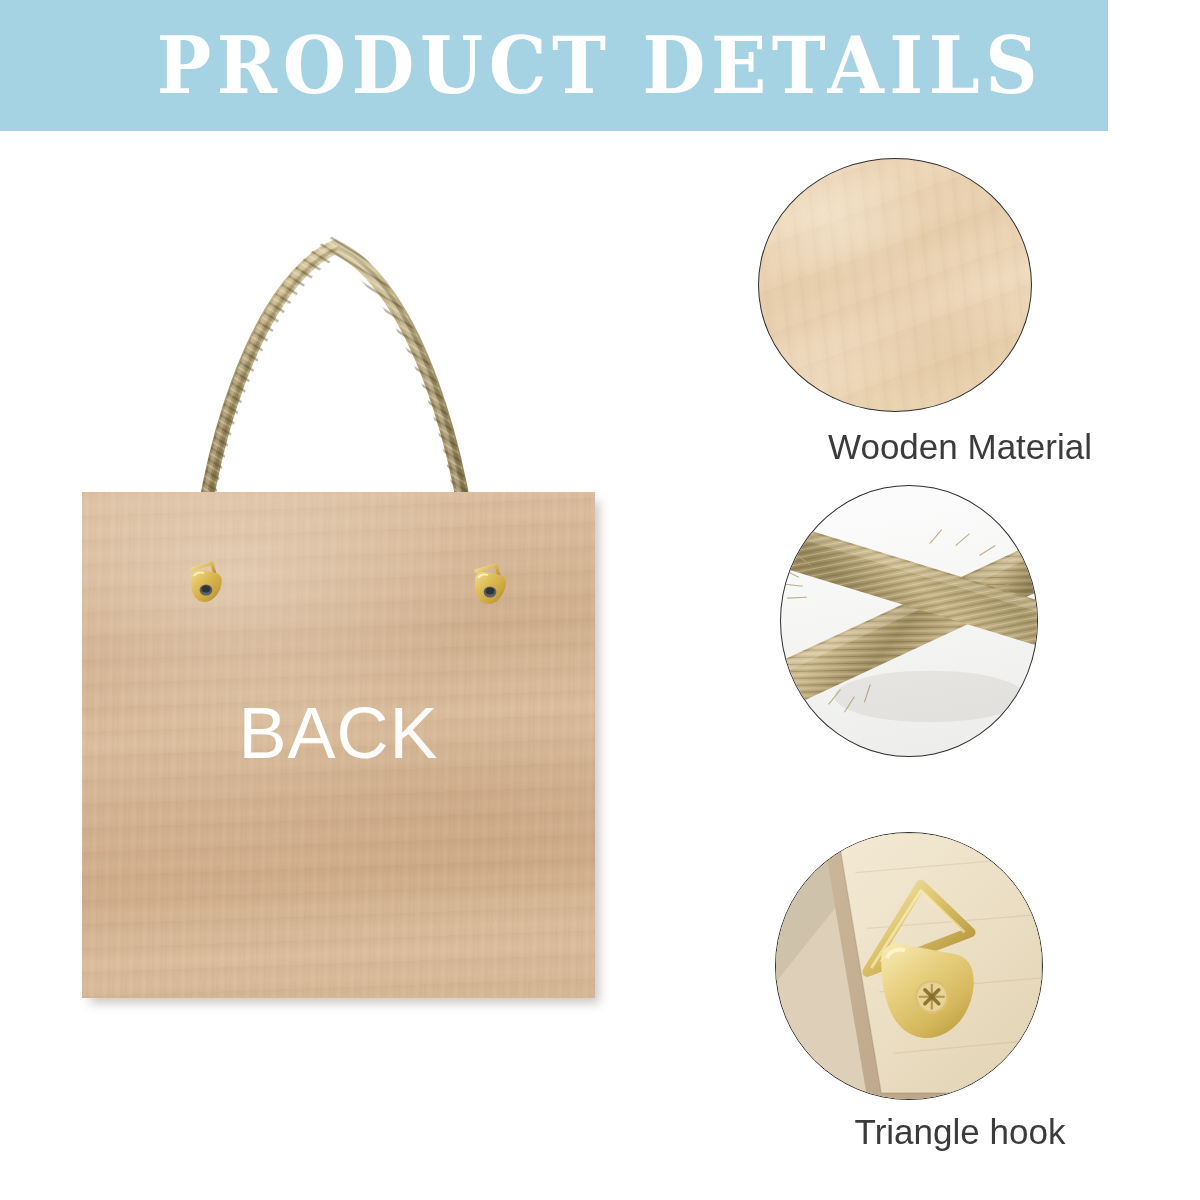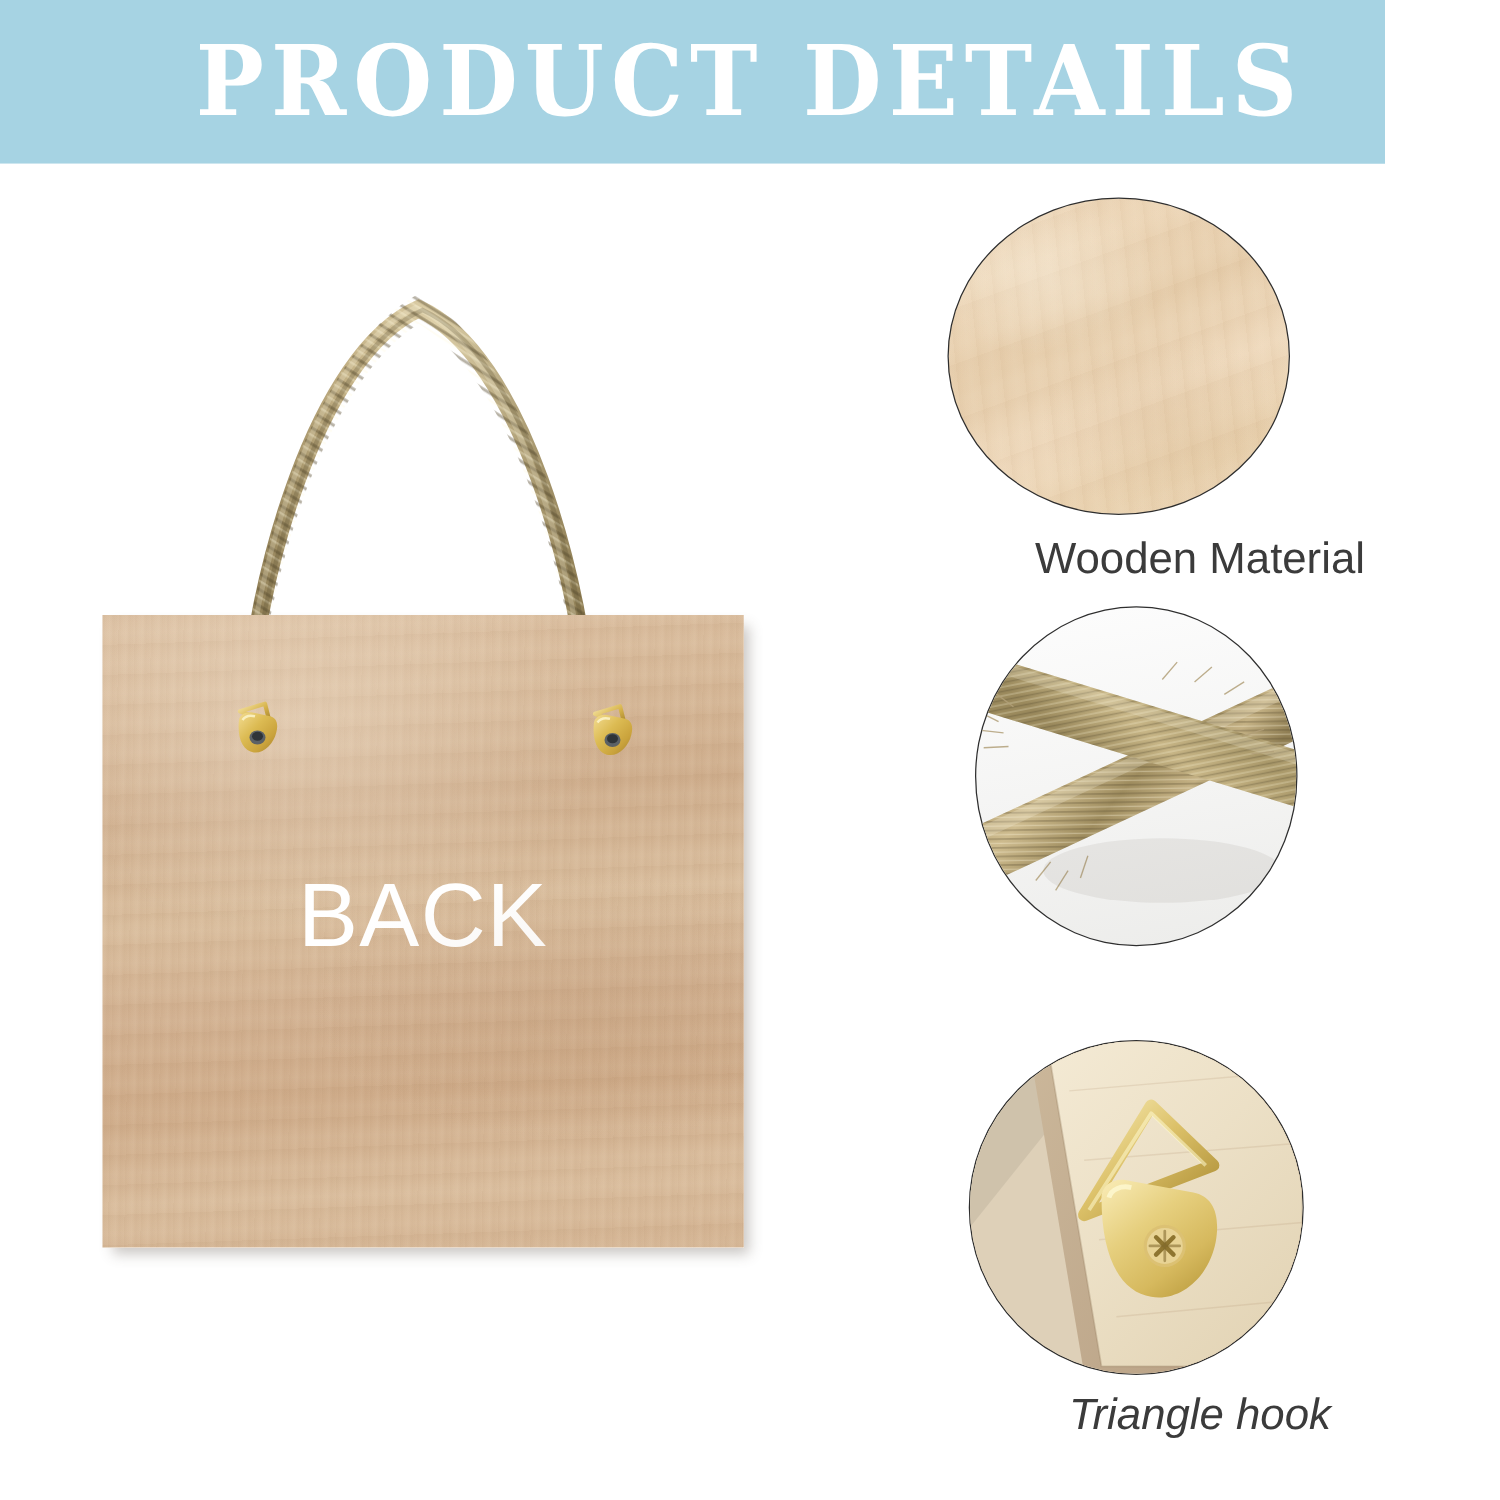--- a/index.html
+++ b/index.html
@@ -132,21 +132,21 @@
   #detail-column {
     position: absolute;
     left: 720px;
     top: 131px;
     width: 480px;
     height: 1069px;
   }
   .detail-item { position: absolute; left: 0; width: 480px; }
   #detail-item-wooden-material { top: 20px;  height: 320px; }
   #detail-item-hanging-rope    { top: 348px; height: 330px; }
-  #detail-item-triangle-hook   { top: 693px; height: 350px; font-style: italic; }
+  #detail-item-triangle-hook   { top: 693px; height: 350px; }
 
   .detail-circle {
     position: absolute;
     border-radius: 50%;
     border: 1.6px solid #2e2e2e;
     overflow: hidden;
     box-sizing: border-box;
   }
   #circle-wooden-material {
     left: 38px; top: 7px; width: 274px; height: 254px;

